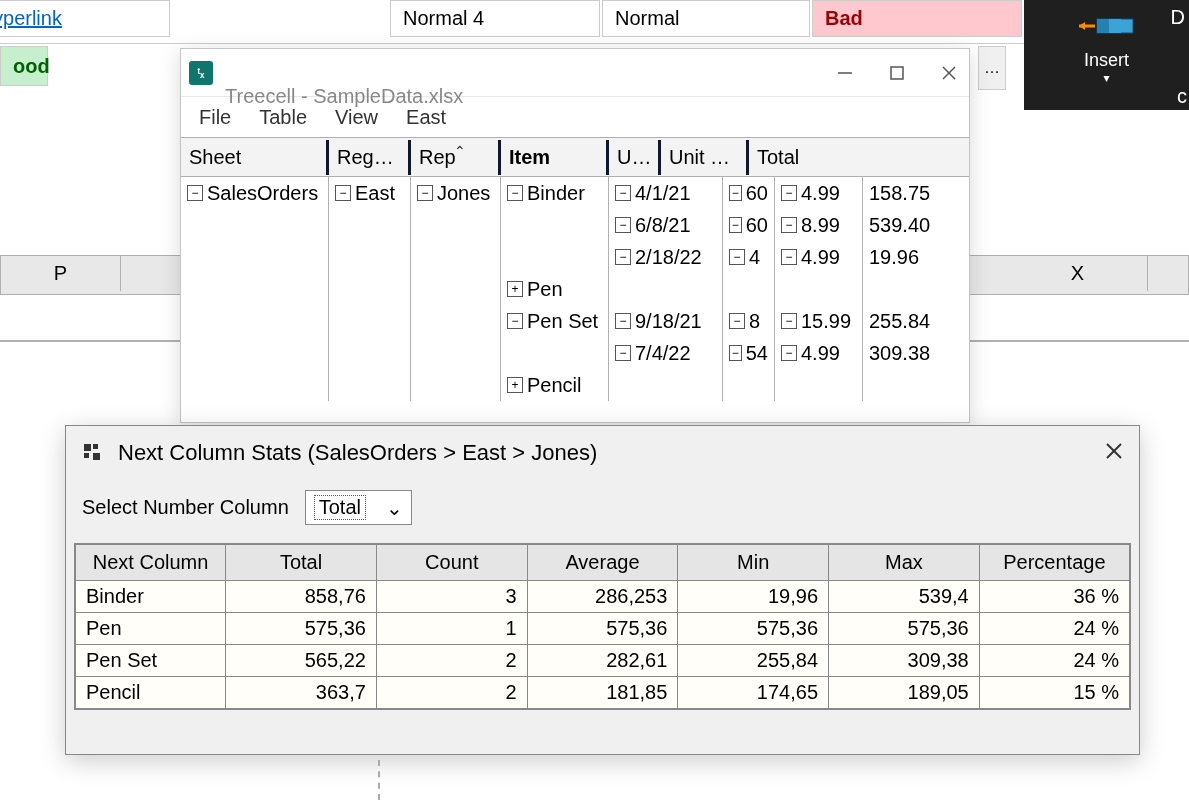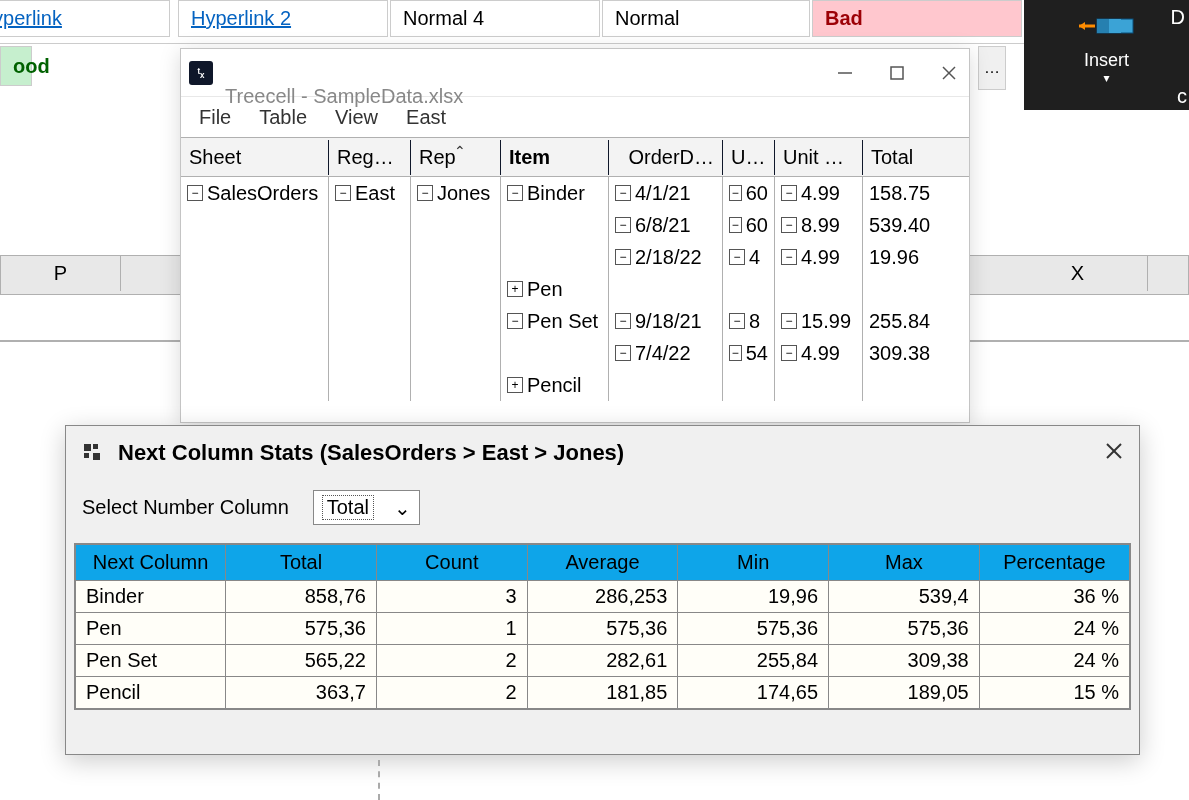--- a/index.html
+++ b/index.html
@@ -19,77 +19,74 @@
 .chev-down-small { font-size: 12px; color: #fff; }
 
 .excel-cols { position: absolute; top: 255px; left: 0; right: 0; height: 40px; background: #e8e8e8; border: 1px solid #b0b0b0; display: flex; }
 .col-hdr { width: 170px; text-align: center; font-size: 20px; padding: 6px; border-right: 1px solid #b0b0b0; }
 
 .excel-grid-border { position: absolute; top: 340px; left: 0; right: 0; height: 2px; background: #b0b0b0; }
 
 
 .treecell-window { position: absolute; top: 48px; left: 180px; width: 790px; height: 375px; background: #fff; border: 1px solid #c4c4c4; box-shadow: 0 4px 20px rgba(0,0,0,0.15); }
 .tc-titlebar { height: 48px; display: flex; align-items: center; padding: 0 8px; border-bottom: 1px solid #e8e8e8; }
-.tc-app-icon { width: 24px; height: 24px; background: #0f172a; border-radius: 3px; display: flex; align-items: center; justify-content: center; color: #fff; font-size: 12px; font-weight: bold; margin-right: 12px; }
+.tc-app-icon { width: 24px; height: 24px; background: #0f766e; border-radius: 3px; display: flex; align-items: center; justify-content: center; color: #fff; font-size: 12px; font-weight: bold; margin-right: 12px; }
 .tc-title { font-size: 20px; color: #888; flex: 1; margin-top: 48px; }
 .tc-btns { display: flex; gap: 28px; }
 .tc-btn { width: 24px; height: 24px; display: flex; align-items: center; justify-content: center; color: #555; font-size: 14px; }
 .tc-menubar { height: 40px; display: flex; align-items: center; gap: 16px; padding: 0 12px; font-size: 20px; color: #333; }
 .tc-menu-item { padding: 4px 6px; }
 .tc-headers { display: flex; border-top: 1px solid #b0b0b0; border-bottom: 1px solid #b0b0b0; background: #f3f3f3; height: 40px; align-items: center; font-size: 20px; }
-.tc-h { padding: 6px 8px; border-right: 1px solid #0f172a; white-space: nowrap; overflow: hidden; }
+.tc-h { padding: 6px 8px; border-right: 3px solid #0f172a; white-space: nowrap; overflow: hidden; }
 .tc-body { display: flex; font-size: 20px; }
 .tc-col { border-right: 1px solid #b0b0b0; }
 .tc-row { padding: 3px 6px; display: flex; align-items: center; gap: 4px; white-space: nowrap; height: 32px; }
 .tc-toggle { display: inline-flex; width: 16px; height: 16px; border: 1px solid #555; align-items: center; justify-content: center; font-size: 12px; line-height: 1; }
 
 
 .stats-dialog { position: absolute; top: 425px; left: 65px; width: 1075px; height: 330px; background: #f0f0f0; border: 1px solid #888; box-shadow: 0 6px 24px rgba(0,0,0,0.2); }
 .sd-titlebar { height: 54px; display: flex; align-items: center; padding: 0 16px; }
 .sd-icon { width: 24px; height: 20px; margin-right: 12px; display: inline-flex; align-items: center; justify-content: center; }
-.sd-title { font-size: 22px; flex: 1; font-weight: bold; }
+.sd-title { font-size: 22px; flex: 1; }
 .sd-close { font-size: 22px; font-weight: 300; }
-.sd-select-row { display: flex; align-items: center; gap: 24px; padding: 10px 16px; font-size: 20px; }
+.sd-select-row { display: flex; align-items: center; gap: 16px; padding: 10px 16px; font-size: 20px; }
 .sd-select { border: 1px solid #888; background: #fff; padding: 4px 8px; font-size: 20px; display: flex; align-items: center; gap: 20px; }
 .sd-select-text { border: 1px dotted #555; padding: 0 4px; }
 .sd-table-wrap { padding: 8px; }
 .sd-table { width: 100%; border-collapse: collapse; border: 2px solid #888; font-size: 20px; background: #fff; }
-.sd-table th { background: #0ea5e9; border: 1px solid #888; padding: 6px 10px; font-weight: normal; }
+.sd-table th { background: #e5e5e5; border: 1px solid #888; padding: 6px 10px; font-weight: normal; }
 .sd-table td { border: 1px solid #888; padding: 4px 10px; }
 .sd-table tbody tr { background: #fffef8; }
 .ta-r { text-align: right; }
 .ta-l { text-align: left; }
 
 .sort-caret { position:absolute; top: 142px; left: 456px; font-size: 14px; color:#333; }
 
 .styles-dropdown { display:flex; flex-direction:column; gap:6px; width: 24px; background:#2c2c2c; position:absolute; right:140px; top:0; height:110px; color:#aaa; align-items:center; justify-content:center; }
 .styles-dropdown div { font-size:10px; }
 
 .dotted-line { position:absolute; top:760px; left:378px; height:40px; border-left:2px dashed #aaa; }
 </style>
 </head>
 <body>
 
 <div class="excel-bg">
   <div class="excel-styles-row">
     <div class="style-cell style-hyperlink" style="position:absolute; left:-50px; top:0; width:220px;">x&nbsp;<span>Hyperlink</span></div>
-    <div class="style-cell style-hyperlink" style="position:absolute; left:178px; top:0; width:210px;">
-        <span>Hyperlink 2</span>
-      </div>
     <div class="style-cell" style="position:absolute; left:390px; top:0; width:210px;">
         <span>Normal 4</span>
       </div>
     <div class="style-cell style-bad" style="position:absolute; left:812px; top:0; width:210px;">
         <span>Bad</span>
       </div>
     <div class="style-cell" style="position:absolute; left:602px; top:0; width:208px;">
         <span>Normal</span>
       </div>
   </div>
-  <div class="style-cell style-good" style="position:absolute; left:0; top:46px; width:32px; height:40px;">
+  <div class="style-cell style-good" style="position:absolute; left:0; top:46px; width:48px; height:40px;">
       <span>ood</span>
     </div>
 </div>
 
 <div class="styles-dropdown">
   <div>▲</div>
     <div>▼</div>
     <div style="border-top:1px solid #666; padding-top:4px;">▼</div>
 </div>
 
@@ -145,21 +142,20 @@
     <div class="tc-menu-item">Table</div>
     <div class="tc-menu-item">View</div>
     <div class="tc-menu-item">East</div>
   </div>
   <div class="sort-caret" style="position:absolute; top:94px; left:273px;">⌃</div>
   <div class="tc-headers">
     <div class="tc-h" style="width:148px;">Sheet</div>
     <div class="tc-h" style="width:82px;">Reg…</div>
     <div class="tc-h" style="width:90px;">Rep</div>
     <div class="tc-h" style="width:108px;font-weight:bold;">Item</div>
-    <div class="tc-h" style="width:114px; text-align:right;">OrderD…</div>
     <div class="tc-h" style="width:52px;">U…</div>
     <div class="tc-h" style="width:88px;">Unit …</div>
     <div class="tc-h" style="width:80px; border-right:none;">Total</div>
   </div>
   <div class="tc-body">
     <div class="tc-col" style="width:148px;">
       <div class="tc-row">
           <span class="tc-toggle">−</span>
           <span>SalesOrders</span>
         </div>

